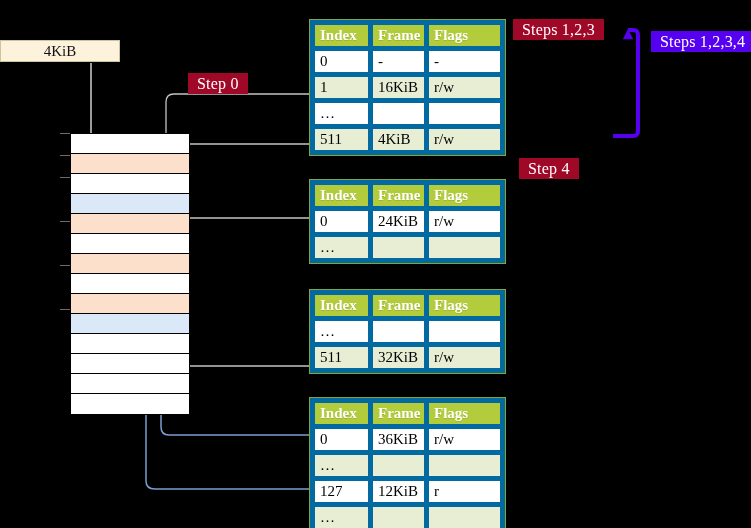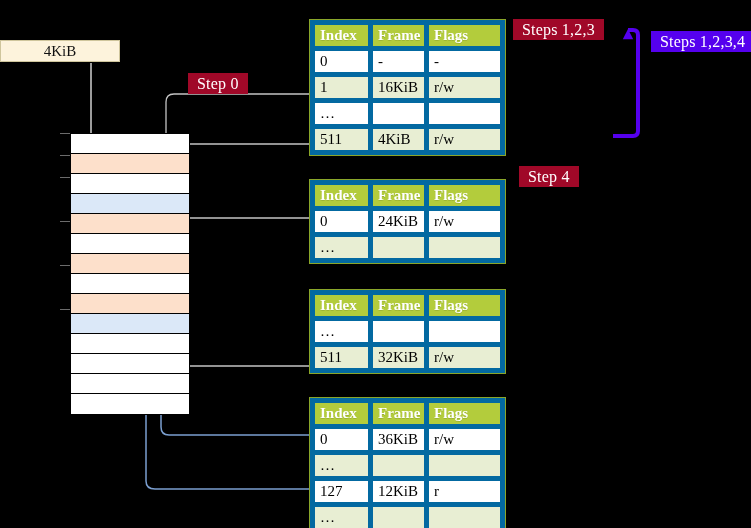--- a/index.html
+++ b/index.html
@@ -151,21 +151,21 @@
   <div class="tick" style="left:60px;top:309px;width:12px;"></div>
 
   <div class="kib-box" style="left:0px;top:40px;width:120px;height:22px;">
     <span>4KiB</span>
   </div>
 
   <div class="badge badge-red" style="left:188px;top:41px;margin-top:32px;">
     <span>Step 0</span>
   </div>
 
-  <div class="badge badge-red" style="left:519px;top:166px;">
+  <div class="badge badge-red" style="left:519px;top:158px;">
     <span>Step 4</span>
   </div>
 
   <div class="badge badge-red" style="left:513px;top:19px;">
     <span>Steps 1,2,3</span>
   </div>
 
   <div class="badge badge-blue" style="left:651px;top:31px;">
     <span>Steps 1,2,3,4</span>
   </div>

